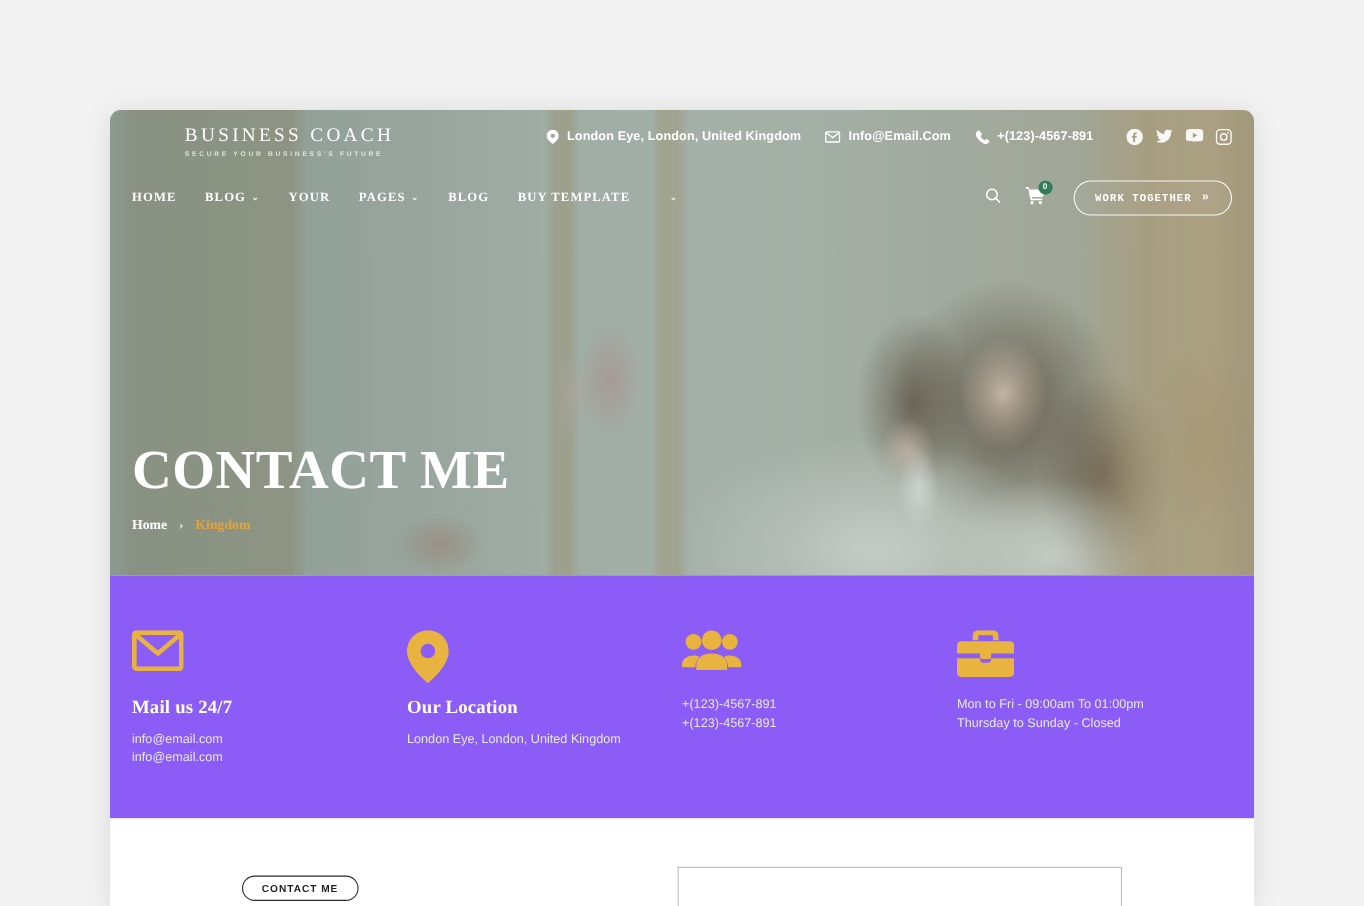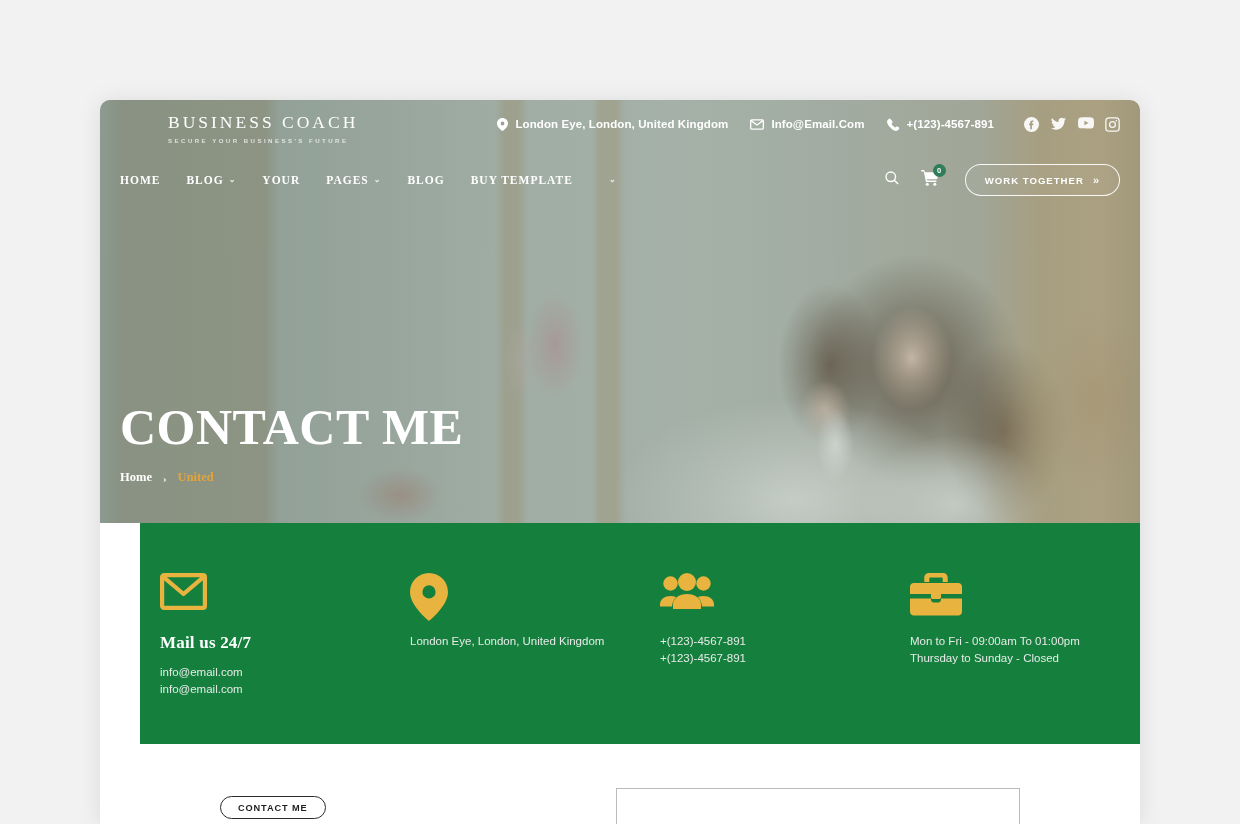--- a/index.html
+++ b/index.html
@@ -141,20 +141,21 @@
     line-height: 1;
   }
   #cta-btn {
     display: flex; align-items: center; gap: 9px;
     height: 32px; padding: 0 19px;
     border: 1.4px solid rgba(255,255,255,.92);
     border-radius: 18px;
     color: #fff; font-size: 9.6px; font-weight: 700;
     letter-spacing: 1.0px; white-space: nowrap; cursor: pointer;
     background: rgba(255,255,255,.04);
+    font-family: Liberation Mono, monospace;
   }
   #cta-btn .chev { font-size: 11px; line-height: 1; opacity: .95; }
 
   
   #hero-text { position: absolute; left: 20px; bottom: 38px; }
   #hero-title {
     font-family: "Liberation Serif", serif;
     font-size: 50px; font-weight: 700; color: #fff;
     letter-spacing: .5px; line-height: 1; white-space: nowrap;
   }
@@ -165,24 +166,23 @@
     font-size: 12.5px; font-weight: 700;
   }
   #breadcrumb .crumb-home { color: #fff; cursor: pointer; }
   #breadcrumb .crumb-sep { color: #fff; font-size: 11px; opacity: .9; }
   #breadcrumb .crumb-current { color: #e3a43a; cursor: default; }
 
   
   #infostrip {
     position: relative;
     width: 1040px; height: 221px;
-    background: #15803d;
+    background: #8b5cf6;
     display: flex;
     padding: 50px 20px 0 20px;
-    margin-left: 40px;
   }
   .info-col { width: 25%; padding-right: 22px; }
   .info-icon { height: 46px; margin-bottom: 14px; color: #e8b33e; }
   .info-icon svg { display: block; }
   .info-title {
     font-family: "Liberation Serif", serif;
     font-size: 17px; font-weight: 700; color: #fff;
     margin-bottom: 11px; letter-spacing: .2px;
   }
   .info-line {
@@ -333,21 +333,21 @@
           <span class="chev">»</span>
         </div>
       </div>
     </nav>
 
     <div id="hero-text">
       <h1 id="hero-title">CONTACT ME</h1>
       <div id="breadcrumb">
         <span class="crumb-home">Home</span>
         <span class="crumb-sep">›</span>
-        <span class="crumb-current">United</span>
+        <span class="crumb-current">Kingdom</span>
       </div>
     </div>
   </section>
 
   <section id="infostrip">
 
     <div class="info-col">
       <div class="info-icon">
         <svg width="47" height="37" viewBox="0 0 47 37" fill="none" stroke="#e8b33e" stroke-width="4.2" stroke-linejoin="round">
           <rect x="2.1" y="2.1" width="42.8" height="32.8" rx="2"></rect>
@@ -358,20 +358,21 @@
       <div class="info-line">info@email.com</div>
       <div class="info-line">info@email.com</div>
     </div>
 
     <div class="info-col">
       <div class="info-icon">
         <svg width="38" height="48" viewBox="0 0 38 48" fill="#e8b33e">
           <path d="M19 0C8.5 0 0 8.5 0 19c0 14 19 29 19 29s19-15 19-29C38 8.5 29.5 0 19 0zm0 25.5a6.6 6.6 0 110-13.2 6.6 6.6 0 010 13.2z"></path>
         </svg>
       </div>
+      <div class="info-title">Our Location</div>
       <div class="info-line">London Eye, London, United Kingdom</div>
     </div>
 
     <div class="info-col">
       <div class="info-icon">
         <svg width="54" height="40" viewBox="0 0 54 40" fill="#e8b33e">
           <circle cx="10.5" cy="10.5" r="7.2"></circle>
           <circle cx="43.5" cy="10.5" r="7.2"></circle>
           <circle cx="27" cy="9" r="9"></circle>
           <path d="M0 31.5c0-5.4 4.7-8.6 10.5-8.6 2 0 3.9.4 5.5 1.1A16 16 0 0012 33.5H0v-2z"></path>

